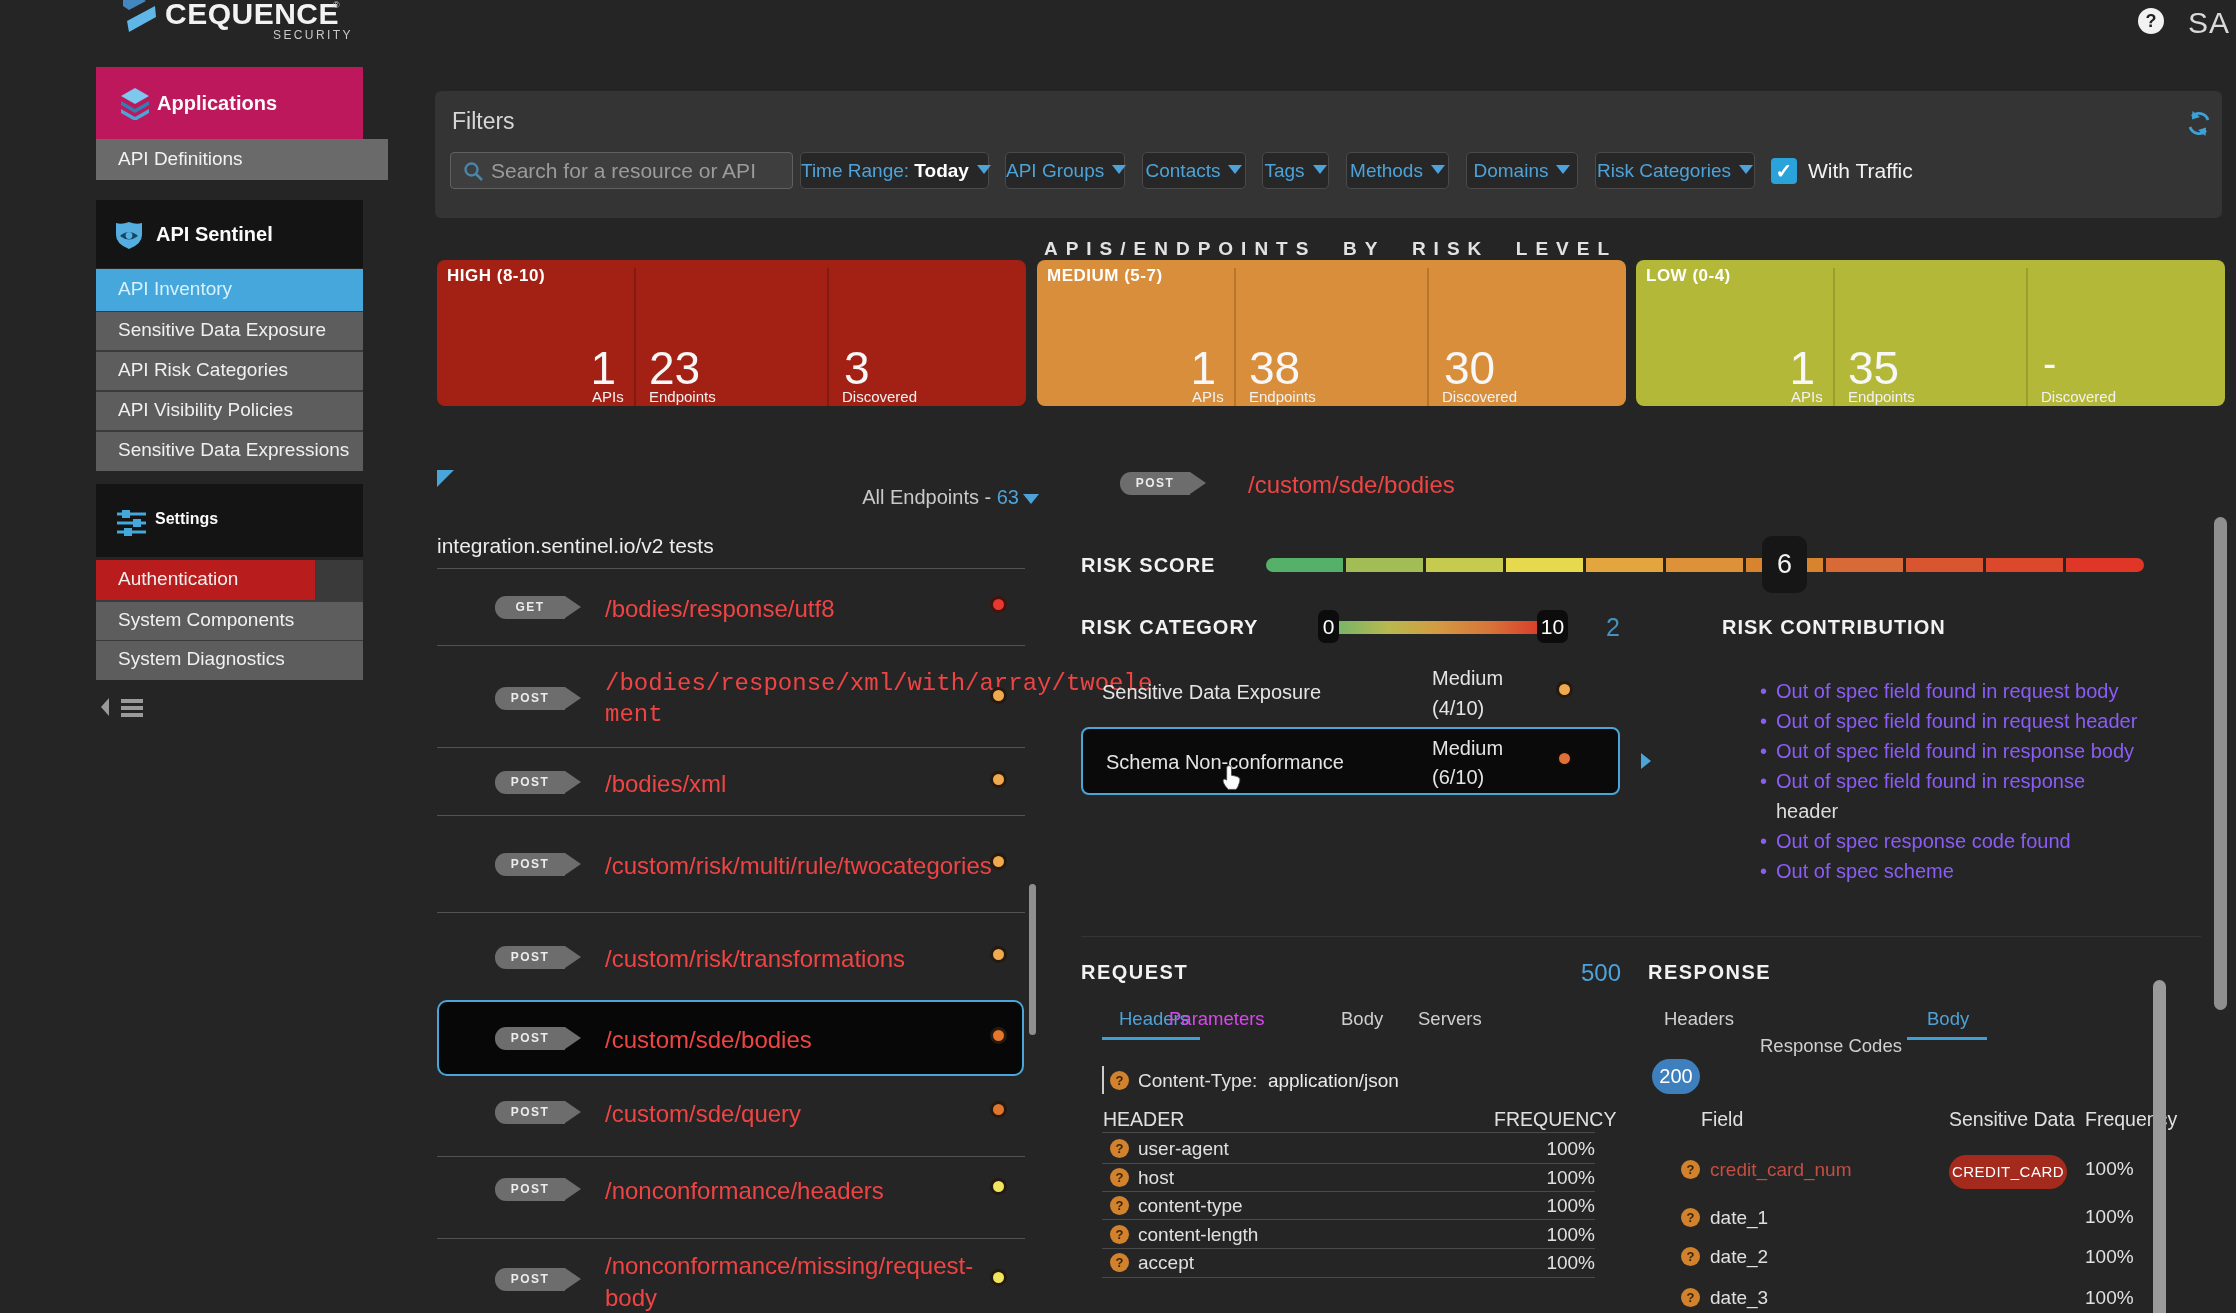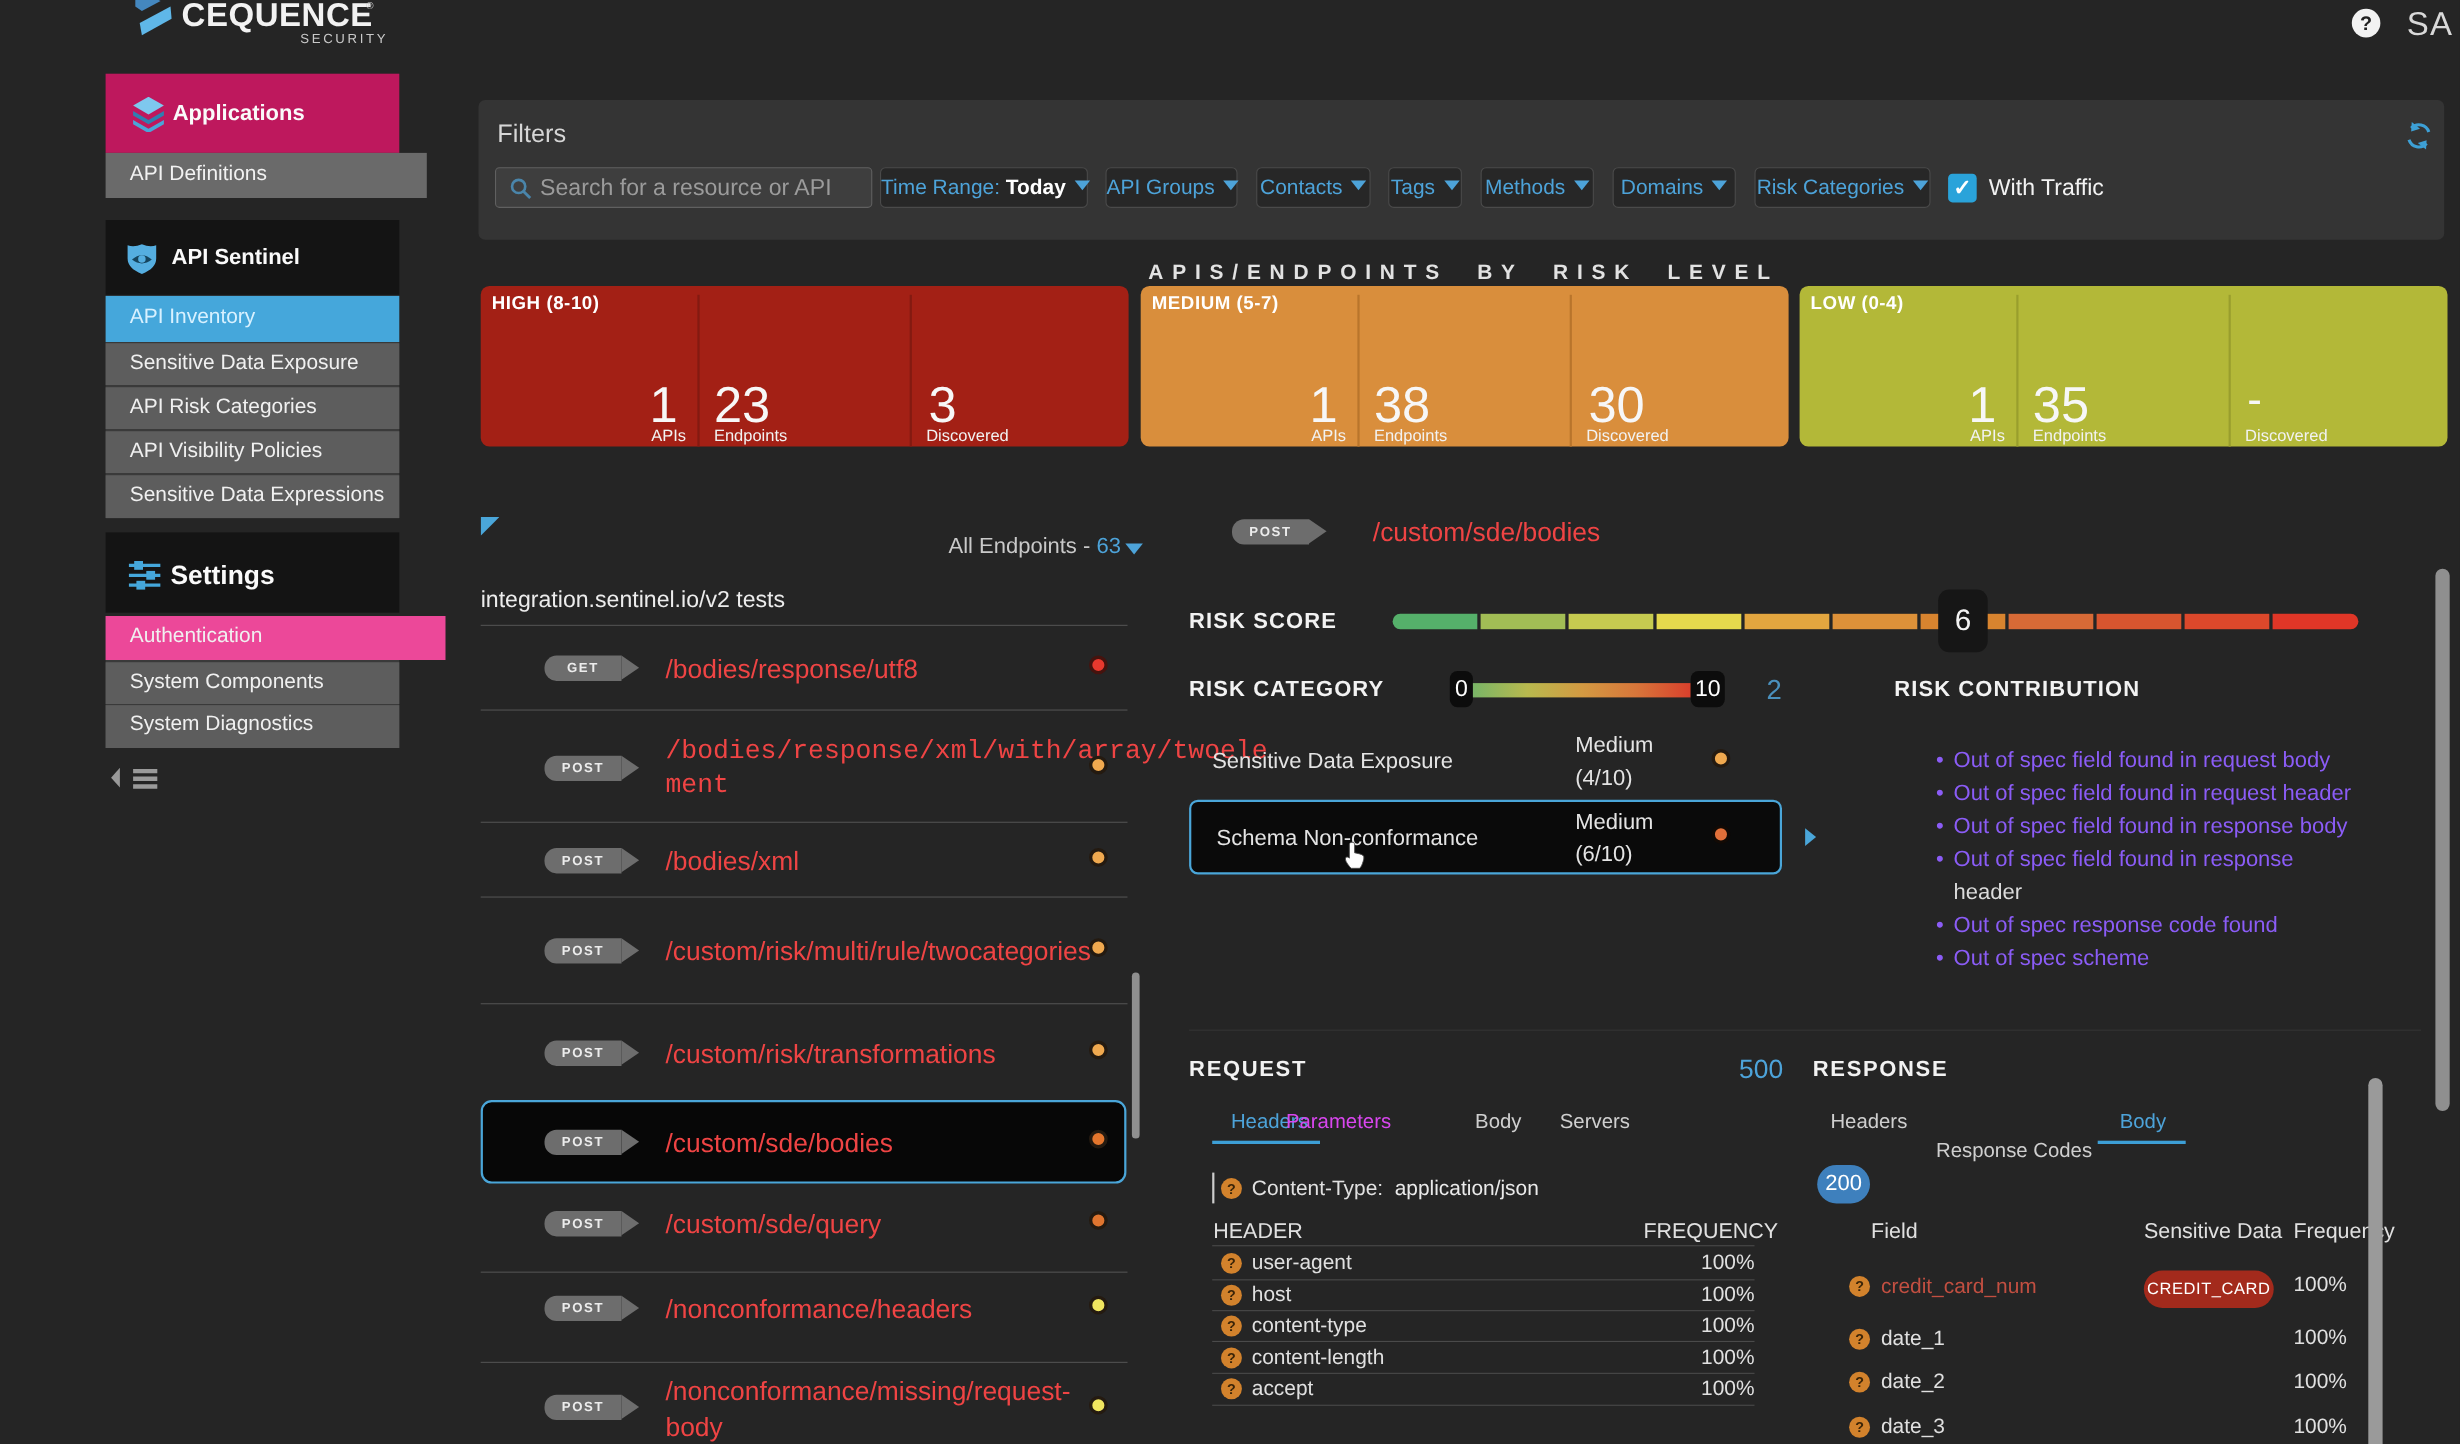--- a/index.html
+++ b/index.html
@@ -62,24 +62,24 @@
   <svg class="abs" style="left:21px;top:26px;" width="29" height="27" viewBox="0 0 29 27">
     <g stroke="#45a7db" stroke-width="3">
       <line x1="0" y1="4" x2="29" y2="4"></line>
         <line x1="0" y1="13" x2="29" y2="13"></line>
         <line x1="0" y1="22" x2="29" y2="22"></line>
     </g>
     <rect x="5" y="0" width="8" height="8" fill="#45a7db"></rect>
     <rect x="16" y="9" width="8" height="8" fill="#45a7db"></rect>
     <rect x="7" y="18" width="8" height="8" fill="#45a7db"></rect>
   </svg>
-  <div class="abs" style="left:59px;top:26px;font-size:24px;font-weight:bold;color:#fafafa;">Settings</div>
+  <div class="abs" style="left:59px;top:26px;font-size:16px;font-weight:bold;color:#fafafa;">Settings</div>
 </div>
 <div class="abs" style="left:96px;top:560px;width:267px;height:120px;background:#3a3a3a;">
-  <div class="abs" style="left:0;top:0;width:309px;height:40px;background:#ec4899;">
+  <div class="abs" style="left:0;top:0;width:219px;height:40px;background:#b91c1c;">
       <div class="abs" style="left:22px;top:8px;font-size:19px;color:#f0f0f0;white-space:nowrap;">Authentication</div>
     </div>
   <div class="abs" style="left:0;top:42px;width:267px;height:38px;background:#5d5d5d;">
       <div class="abs" style="left:22px;top:7px;font-size:19px;color:#f0f0f0;white-space:nowrap;">System Components</div>
     </div>
   <div class="abs" style="left:0;top:81px;width:267px;height:39px;background:#5d5d5d;">
       <div class="abs" style="left:22px;top:7px;font-size:19px;color:#f0f0f0;white-space:nowrap;">System Diagnostics</div>
     </div>
 </div>
 <svg class="abs" style="left:100px;top:695px;" width="46" height="24" viewBox="0 0 46 24">

